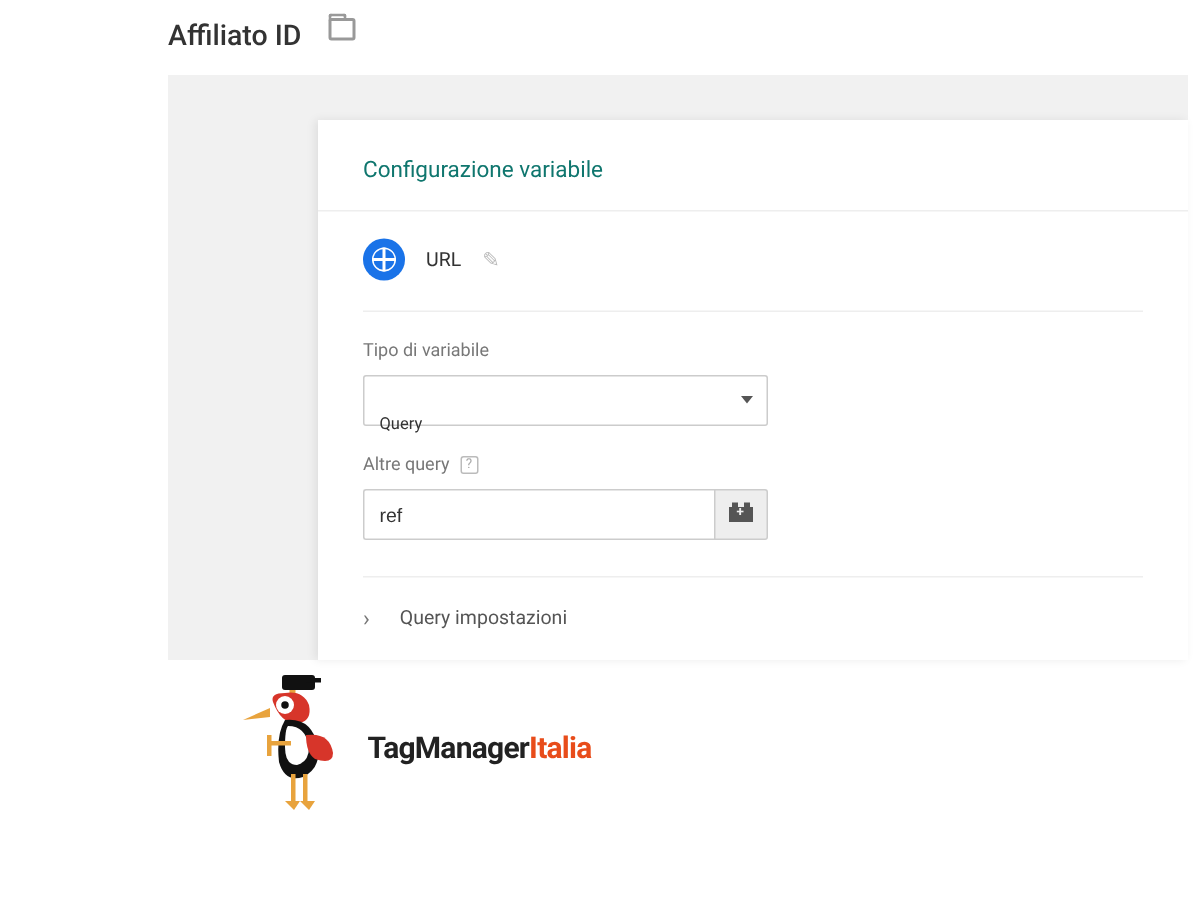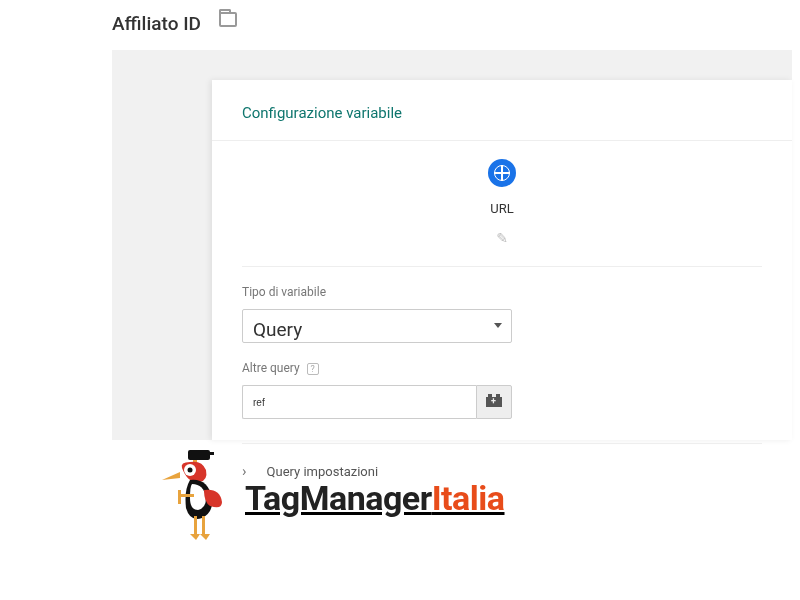--- a/index.html
+++ b/index.html
@@ -83,21 +83,20 @@
     color: #aaa;
     margin-left: 4px;
     vertical-align: middle;
   }
   .var-type-row {
     display: flex;
     align-items: center;
     gap: 14px;
     padding-bottom: 20px;
     border-bottom: 1px solid #eee;
-    flex-direction: column;
   }
   .globe-icon {
     width: 28px;
     height: 28px;
     border-radius: 50%;
     background: #1a73e8;
     display: flex;
     align-items: center;
     justify-content: center;
   }
@@ -136,22 +135,22 @@
   }
   .select-wrap {
     position: relative;
     width: 270px;
   }
   .select {
     width: 100%;
     height: 34px;
     border: 1px solid #ccc;
     border-radius: 2px;
-    padding: 4px 10px;
-    font-size: 19px;
+    padding: 16px 10px;
+    font-size: 11px;
     color: #333;
     background: #fff;
     appearance: none;
     line-height: 32px;
   }
   .select-caret {
     position: absolute;
     right: 10px;
     top: 14px;
     width: 0;
@@ -165,21 +164,21 @@
     display: flex;
     width: 270px;
   }
   .text-input {
     flex: 1;
     height: 34px;
     border: 1px solid #ccc;
     border-right: none;
     border-radius: 2px 0 0 2px;
     padding: 0 10px;
-    font-size: 10px;
+    font-size: 13px;
     color: #333;
   }
   .brick-btn {
     width: 36px;
     height: 34px;
     border: 1px solid #ccc;
     background: #eee;
     border-radius: 0 2px 2px 0;
     display: flex;
     align-items: center;
@@ -230,24 +229,23 @@
   }
   .logo-area {
     position: absolute;
     left: 160px;
     top: 450px;
     display: flex;
     align-items: center;
     gap: 10px;
   }
   .logo-text {
-    font-size: 34px;
+    font-size: 20px;
     font-weight: 700;
     letter-spacing: -0.5px;
-    text-decoration: underline;
   }
   .logo-black { color: #222; }
   .logo-orange { color: #e84c1a; }
   .bird-svg { width: 75px; height: 95px; }
 </style>
 </head>
 <body>
 
 <div class="header">
   <span class="header-title">Affiliato ID</span>

